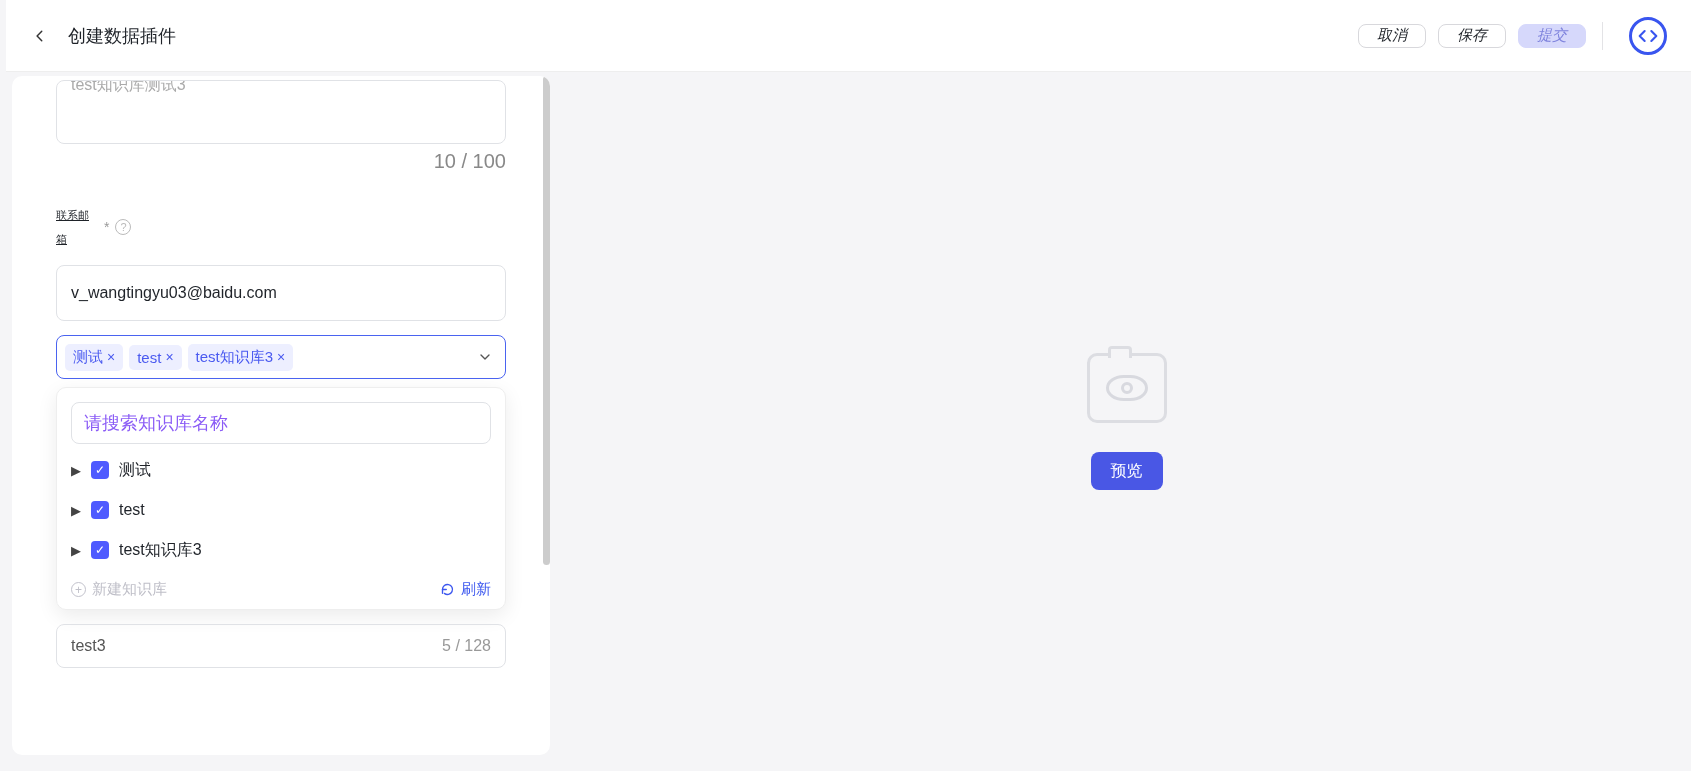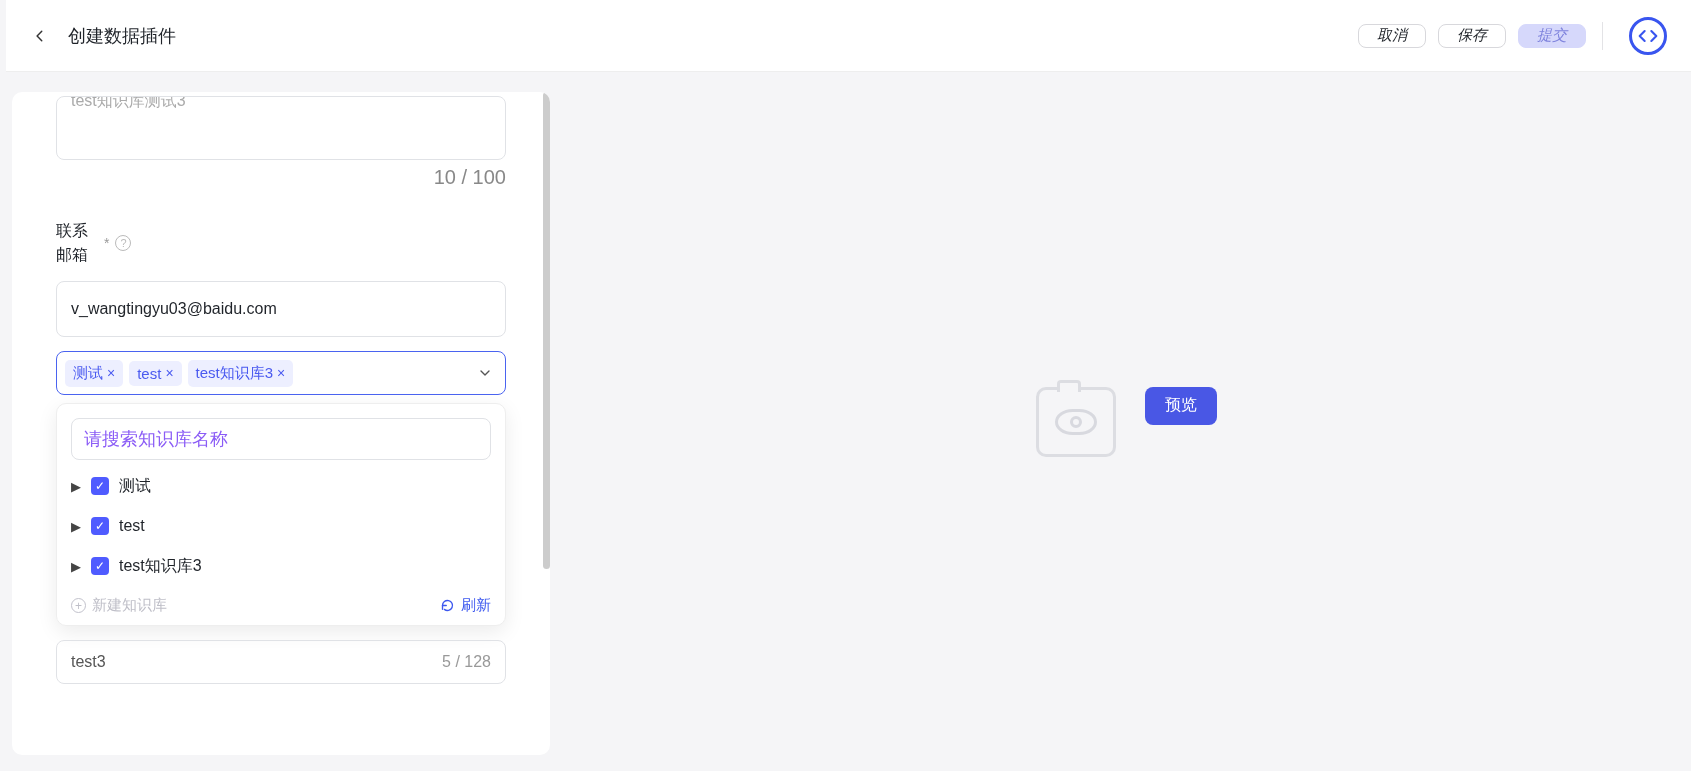--- a/index.html
+++ b/index.html
@@ -20,36 +20,36 @@
   .btn-submit { background: #d6d8fb; color: #7f83dd; border: 1px solid #d6d8fb; }
   .code-circle {
     width: 38px; height: 38px; border-radius: 50%; border: 3px solid #3955ef;
     display: flex; align-items: center; justify-content: center; color: #3955ef; font-weight: 700; font-size: 13px;
     cursor: pointer; margin-left: 10px;
   }
   .vsep { width: 1px; height: 28px; background: #e3e3e6; margin: 0 4px; }
 
   .body { display: flex; height: calc(100% - 72px); }
   .left-panel {
-    width: 538px; background: #fff; border-radius: 10px; margin: 20px 12px 16px 12px;
+    width: 538px; background: #fff; border-radius: 10px; margin: 4px 12px 16px 12px;
     padding: 0 44px 24px 44px; position: relative; overflow: hidden;
   }
   .left-scroll { position: absolute; right: 0; top: 0; bottom: 0; width: 8px; }
   .left-scroll .thumb { position: absolute; right: 0; top: 0; width: 7px; height: 72%; background: #ccc; border-radius: 4px; }
 
   .textarea-cut {
     border: 1px solid #e0e2e6; border-radius: 8px; margin-top: 4px; height: 64px;
     display: flex; align-items: flex-start; padding: 10px 14px; color: #888; font-size: 16px;
     overflow: hidden; position: relative;
   }
   .textarea-cut .cutvalue { position: absolute; top: -6px; left: 14px; color: #aaa; }
   .counter { text-align: right; font-size: 20px; color: #888; margin-top: 6px; }
 
   .field-row { display: flex; align-items: center; margin-top: 30px; gap: 6px; }
-  .field-label { font-size: 16px; color: #1f2329; line-height: 24px; width: 40px; }
+  .field-label { font-size: 11px; color: #1f2329; line-height: 24px; width: 40px; text-decoration: underline; }
   .req { color: #999; font-size: 14px; margin-left: 2px; }
   .help-circle {
     width: 16px; height: 16px; border-radius: 50%; border: 1.5px solid #bbb; color: #bbb; font-size: 11px;
     display: inline-flex; align-items: center; justify-content: center;
   }
   .text-input {
     width: 100%; height: 56px; border: 1px solid #e0e2e6; border-radius: 8px; margin-top: 14px;
     padding: 0 14px; font-size: 16px; display: flex; align-items: center;
   }
 
@@ -91,21 +91,21 @@
   .dd-refresh { color: #3c57ef; font-size: 15px; display: inline-flex; align-items: center; gap: 6px; cursor: pointer; }
 
   .under-input {
     width: 100%; height: 44px; border: 1px solid #e0e2e6; border-radius: 8px; margin-top: 14px;
     padding: 0 14px; font-size: 16px; display: flex; align-items: center; justify-content: space-between;
     color: #555;
   }
   .under-input .uc { color: #999; }
 
   .right-panel { flex: 1; display: flex; align-items: center; justify-content: center; }
-  .preview-stack { display: flex; flex-direction: row; align-items: flex-start; gap: 29px; }
+  .preview-stack { display: flex; flex-direction: column; align-items: center; gap: 29px; }
   .preview-icon {
     width: 80px; height: 70px; border-radius: 10px; border: 3px solid #dcdde2; position: relative;
     display: flex; align-items: center; justify-content: center;
   }
   .preview-flap { position: absolute; top: -10px; left: 18px; width: 24px; height: 12px; border: 3px solid #dcdde2; border-bottom: none; border-radius: 4px 4px 0 0; background: #f5f5f7; }
   .eye {
     width: 42px; height: 26px; border: 3px solid #d8d9df; border-radius: 50% / 60%;
     display: flex; align-items: center; justify-content: center;
   }
   .eye .pupil { width: 12px; height: 12px; border: 3px solid #d8d9df; border-radius: 50%; }

